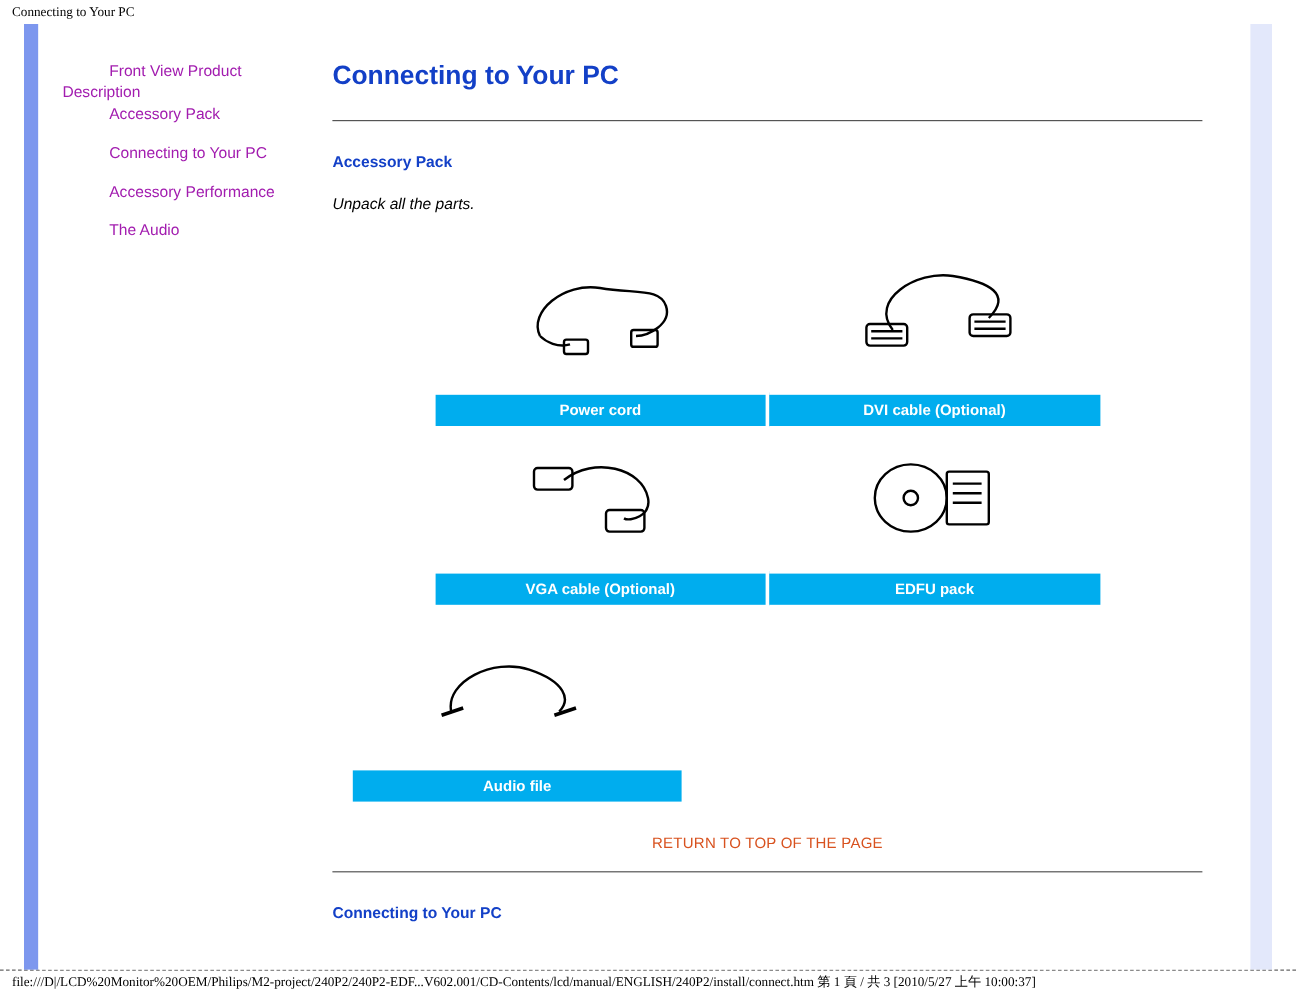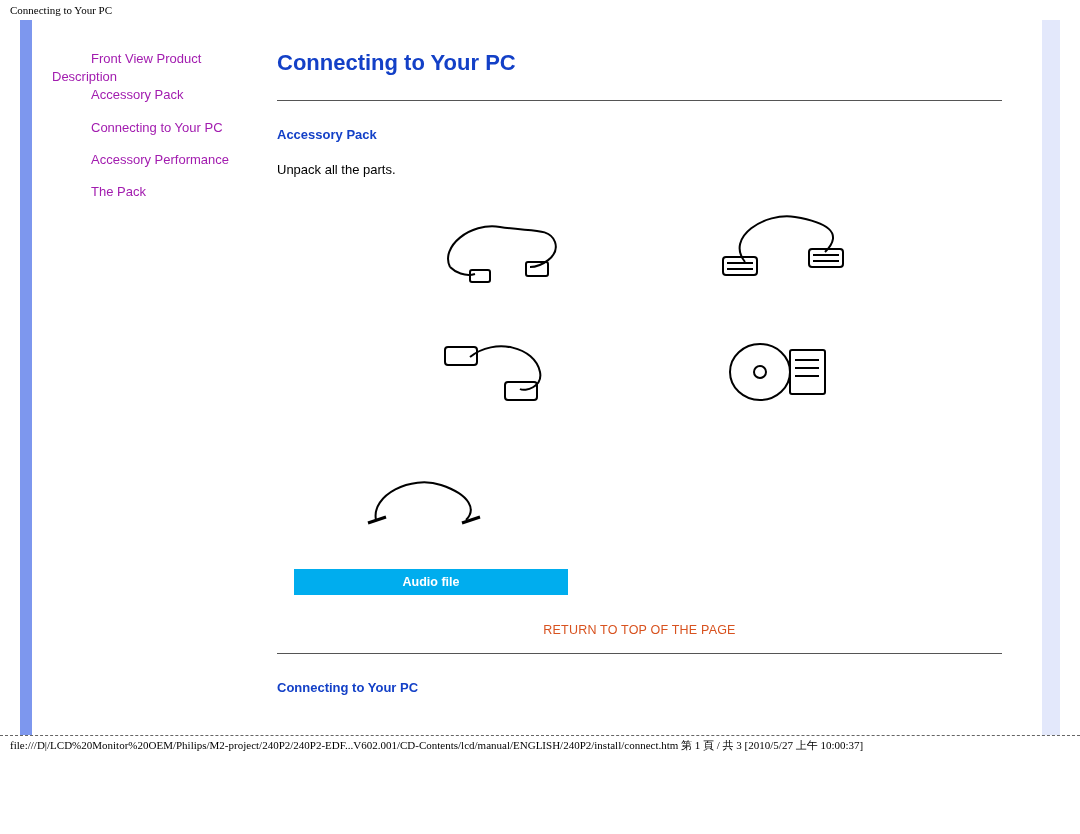--- a/index.html
+++ b/index.html
@@ -58,21 +58,22 @@
     border-top: 1px solid #555;
     margin: 0 0 26px 0;
   }
   .section-heading {
     color: #1340c7;
     font-weight: bold;
     font-size: 13px;
     margin-bottom: 20px;
   }
   .body-text {
-    margin-bottom: 16px;
+    margin-bottom: 30px;
+    font-style: italic;
   }
   .accessory-table {
     width: 560px;
     margin: 0 auto 14px auto;
     border-collapse: collapse;
   }
   .accessory-table td {
     width: 50%;
     text-align: center;
     vertical-align: middle;
@@ -128,21 +129,21 @@
       <a href="#">Front View Product Description</a><br>
       <a href="#">Accessory Pack</a>
     </div>
     <div class="nav-block">
       <a href="#">Connecting to Your PC</a>
     </div>
     <div class="nav-block">
       <a href="#">Accessory Performance</a>
     </div>
     <div class="nav-block">
-      <a href="#">The Pack</a>
+      <a href="#">The Audio</a>
     </div>
   </nav>
 
   <main class="main">
     <h1 class="page-title">Connecting to Your PC</h1>
     <hr class="rule">
 
     <div class="section-heading">Accessory Pack</div>
     <div class="body-text">Unpack all the parts.</div>
 
@@ -163,38 +164,46 @@
             <rect x="18" y="50" width="34" height="18" rx="3"></rect>
             <rect x="104" y="42" width="34" height="18" rx="3"></rect>
             <line x1="22" y1="56" x2="48" y2="56"></line>
                 <line x1="22" y1="62" x2="48" y2="62"></line>
             <line x1="108" y1="48" x2="134" y2="48"></line>
                 <line x1="108" y1="54" x2="134" y2="54"></line>
           </svg>
         </td>
       </tr>
       <tr>
+        <td class="label-cell">Power cord</td>
+        <td class="label-cell">DVI cable (Optional)</td>
+      </tr>
+      <tr>
         <td class="img-cell">
           <svg width="150" height="90" viewBox="0 0 150 90">
             <path d="M45 30 C70 10 110 20 115 45 C118 60 100 65 95 62"></path>
             <rect x="20" y="20" width="32" height="18" rx="3"></rect>
             <rect x="80" y="55" width="32" height="18" rx="3"></rect>
           </svg>
         </td>
         <td class="img-cell">
           <svg width="130" height="80" viewBox="0 0 130 80">
             <ellipse cx="45" cy="40" rx="30" ry="28"></ellipse>
             <ellipse cx="45" cy="40" rx="6" ry="6"></ellipse>
             <rect x="75" y="18" width="35" height="44" rx="2"></rect>
             <line x1="80" y1="28" x2="104" y2="28"></line>
             <line x1="80" y1="36" x2="104" y2="36"></line>
             <line x1="80" y1="44" x2="104" y2="44"></line>
           </svg>
         </td>
       </tr>
+      <tr>
+        <td class="label-cell">VGA cable (Optional)</td>
+        <td class="label-cell">EDFU pack</td>
+      </tr>
     </tbody>
       </table>
 
     <table class="half-row">
       <tbody>
           <tr>
         <td class="img-cell">
           <svg width="150" height="80" viewBox="0 0 150 80">
             <path d="M20 55 C15 30 55 10 85 20 C115 30 120 45 110 55"></path>
             <line x1="12" y1="58" x2="30" y2="52" stroke-width="3"></line>

